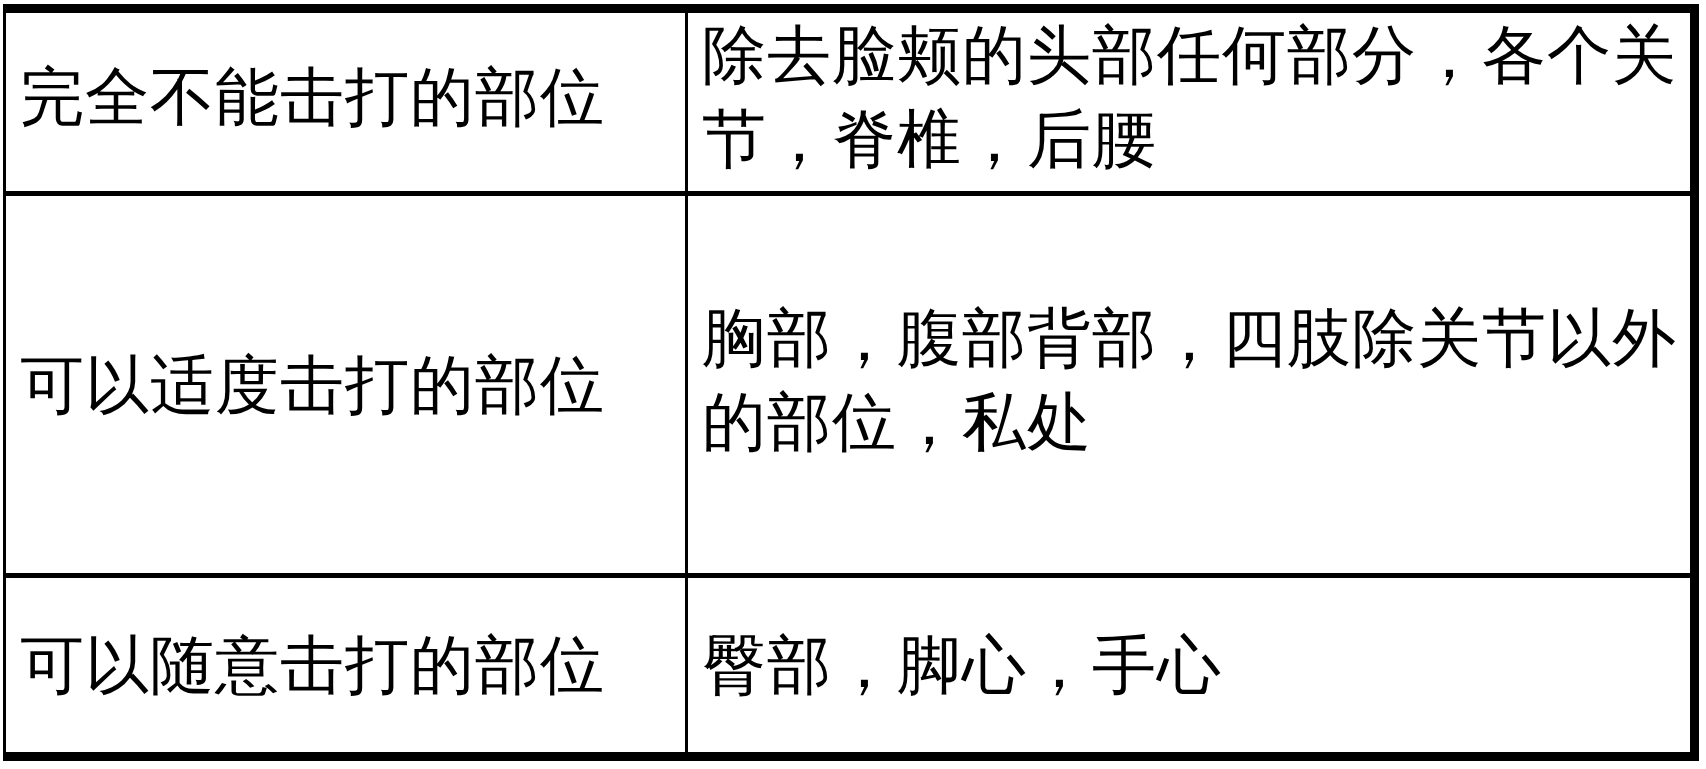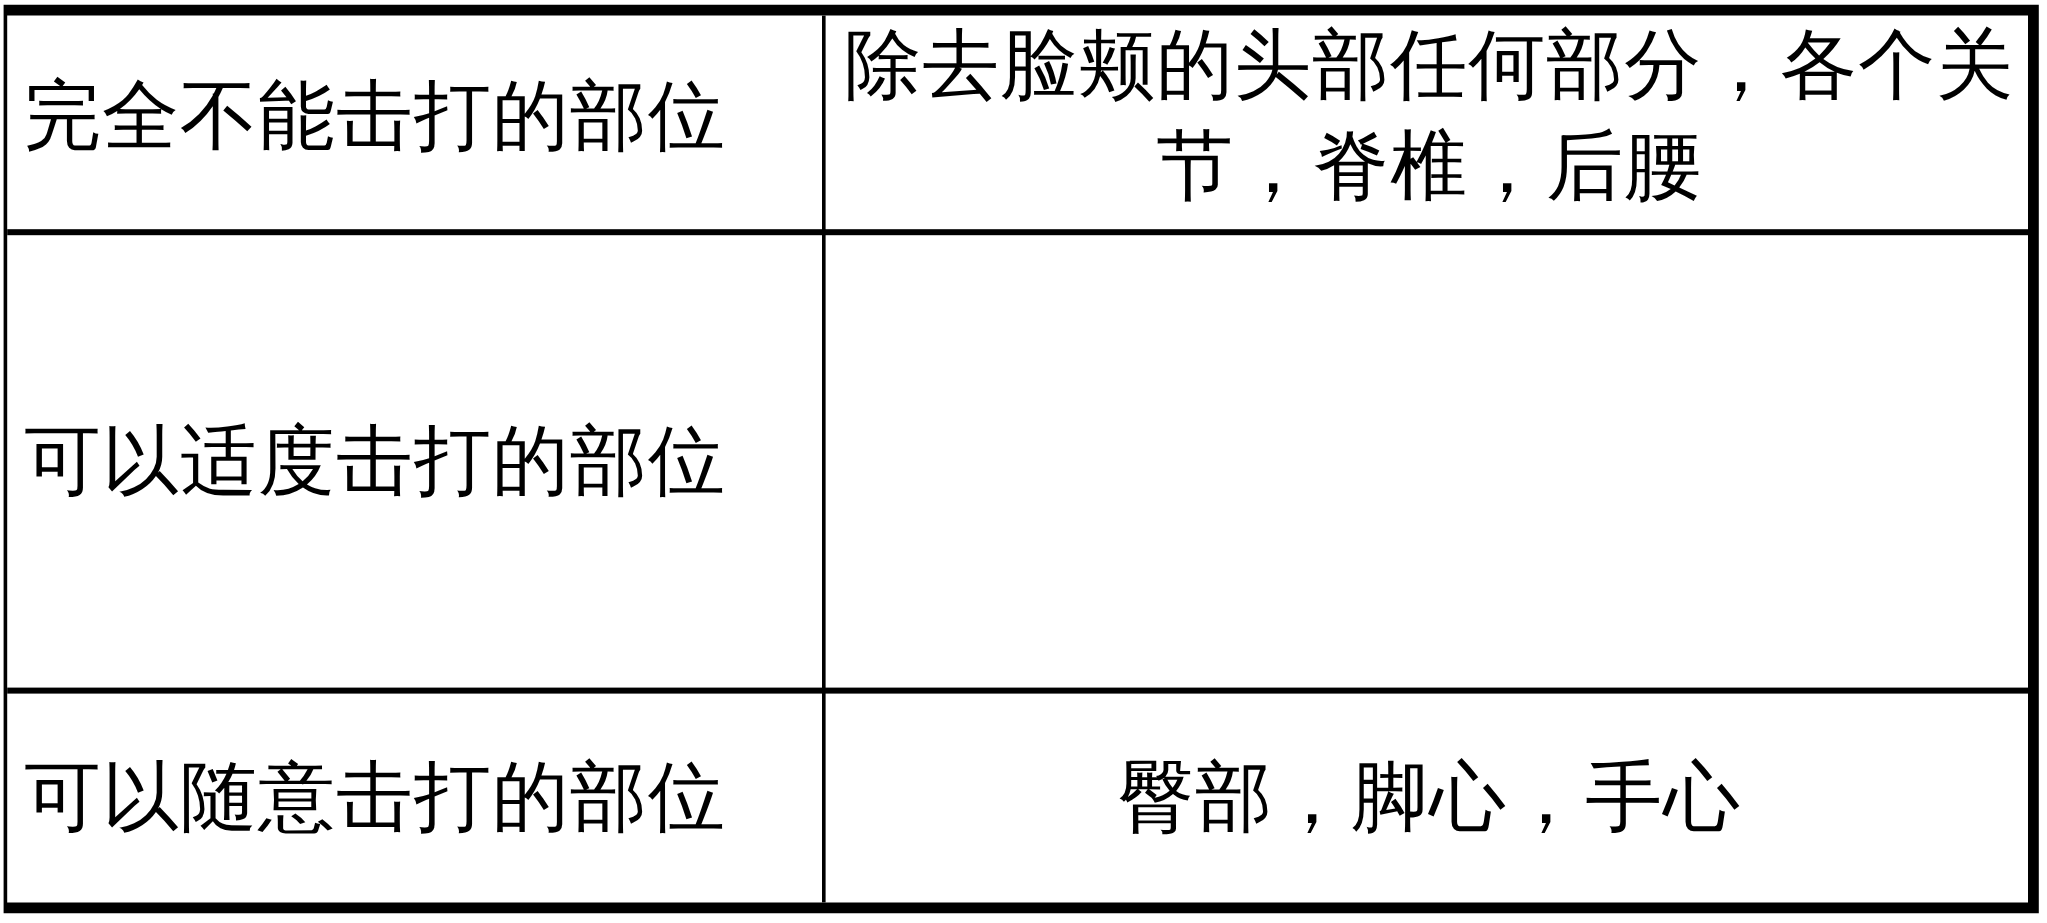--- a/index.html
+++ b/index.html
@@ -25,21 +25,20 @@
       border-top: 9px solid #000;
       border-left: 3px solid #000;
       border-right: 9px solid #000;
       border-bottom: 9px solid #000;
     }
     .row {
       position: absolute;
       left: 0;
       right: 0;
       display: flex;
-      text-align: center;
     }
     .row-1 { top: 0; height: 178px; }
     .row-2 { top: 183px; height: 377px; }
     .row-3 { top: 565px; height: 174px; }
     .hline {
       position: absolute;
       left: 0;
       right: 0;
       height: 5px;
       background: #000;
@@ -105,20 +104,23 @@
     </div>
     <div class="cell cell-value">
       <span class="value-text">除去脸颊的头部任何部分，各个关节，脊椎，后腰</span>
     </div>
   </div>
 
   <div class="row row-2">
     <div class="cell cell-label">
       <span>可以适度击打的部位</span>
     </div>
+    <div class="cell cell-value">
+      <span class="value-text">胸部，腹部背部，四肢除关节以外的部位，私处</span>
+    </div>
   </div>
 
   <div class="row row-3">
     <div class="cell cell-label">
       <span>可以随意击打的部位</span>
     </div>
     <div class="cell cell-value">
       <span class="value-text">臀部，脚心，手心</span>
     </div>
   </div>

